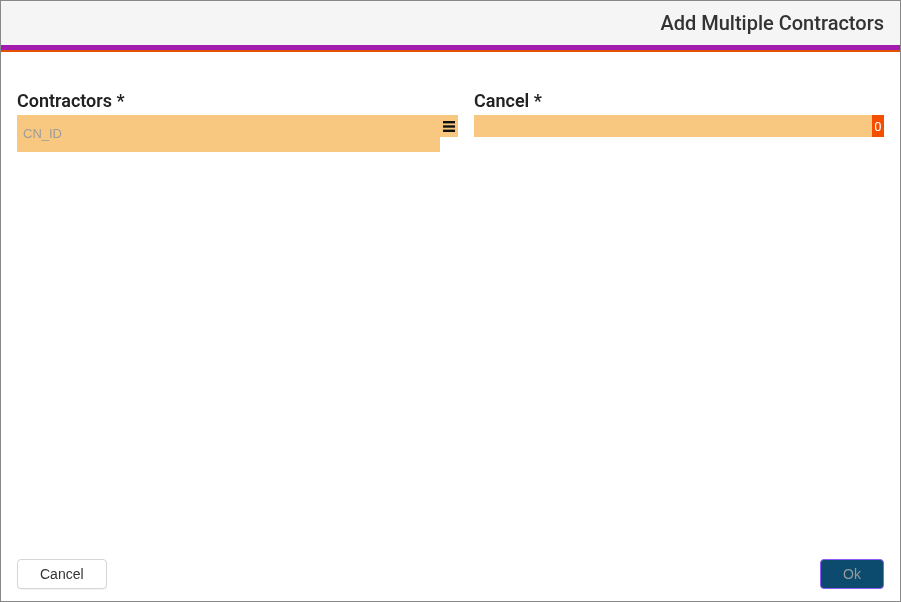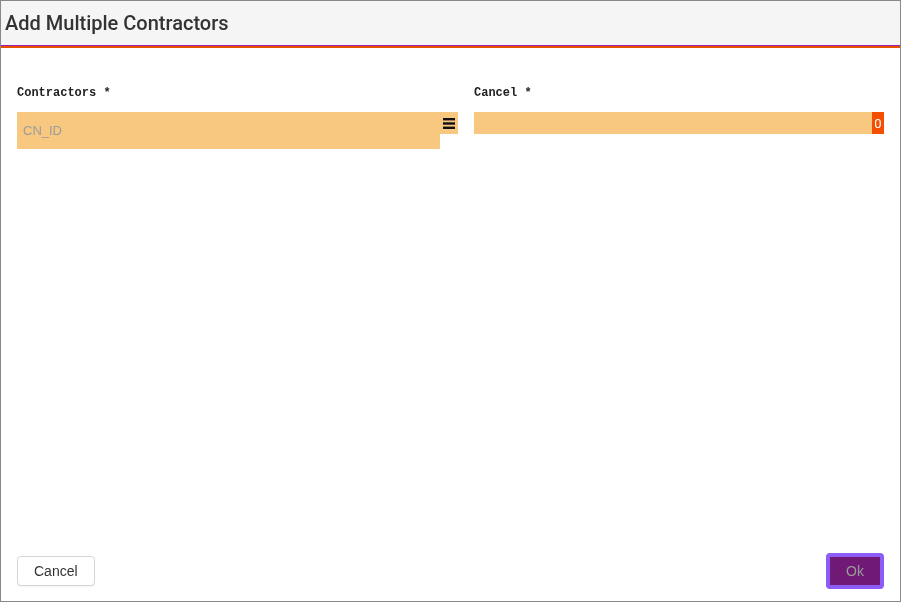--- a/index.html
+++ b/index.html
@@ -12,22 +12,23 @@
       background: #fff;
       width: 901px;
       height: 602px;
       overflow: hidden;
       border: 1px solid #888;
       display: flex;
       flex-direction: column;
     }
     .header {
       background: #f5f5f5;
-      border-bottom: 1px solid #a21caf;
-      padding: 10px 4px;
+      border-bottom: 5px solid #a21caf;
+      padding: 10px 16px;
+      text-align: right;
     }
     .header-title {
       font-size: 20px;
       font-weight: 500;
       color: #333;
     }
     .orange-divider {
       height: 2px;
       background: #e65100;
       width: 100%;
@@ -45,25 +46,24 @@
     }
     .field-group.contractors {
       flex: 1;
       max-width: 455px;
     }
     .field-group.units {
       flex: 1;
       max-width: 410px;
     }
     .field-label {
-      font-size: 12px;
+      font-size: 18px;
       font-weight: 600;
       color: #222;
-      margin-bottom: 12px;
-      font-family: Liberation Mono, monospace;
+      margin-bottom: 4px;
     }
     .input-row {
       display: flex;
       align-items: stretch;
       height: 22px;
     }
     .input-contractors {
       flex: 1;
       background: #f9c880;
       border: none;
@@ -107,36 +107,36 @@
       min-width: 12px;
     }
     .footer {
       display: flex;
       justify-content: space-between;
       align-items: center;
       padding: 12px 16px;
       border-top: 0px solid #eee;
     }
     .btn {
-      padding: 6px 16px;
+      padding: 6px 22px;
       font-size: 14px;
       border-radius: 4px;
       cursor: pointer;
       border: 1px solid #ccc;
       background: #fff;
       color: #333;
     }
     .btn-cancel {
       background: #fff;
       border: 1px solid #d6d6d6;
       box-shadow: 0 1px 1px rgba(0,0,0,0.05);
     }
     .btn-ok {
-      background: #701a75;
-      border: 4px solid #8b5cf6;
+      background: #0c4a6e;
+      border: 1px solid #8b5cf6;
       color: #9a9a9a;
       cursor: default;
     }
   </style>
 </head>
 <body>
 
 <div class="header">
   <div class="header-title">Add Multiple Contractors</div>
 </div>

